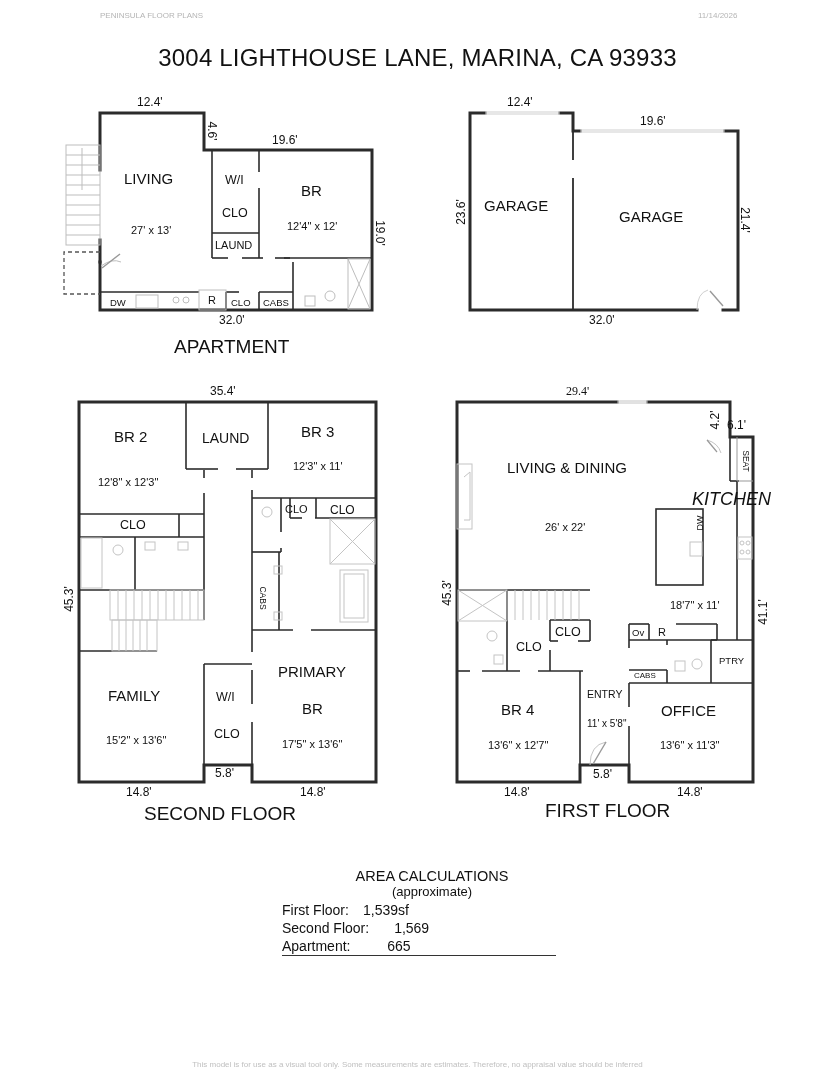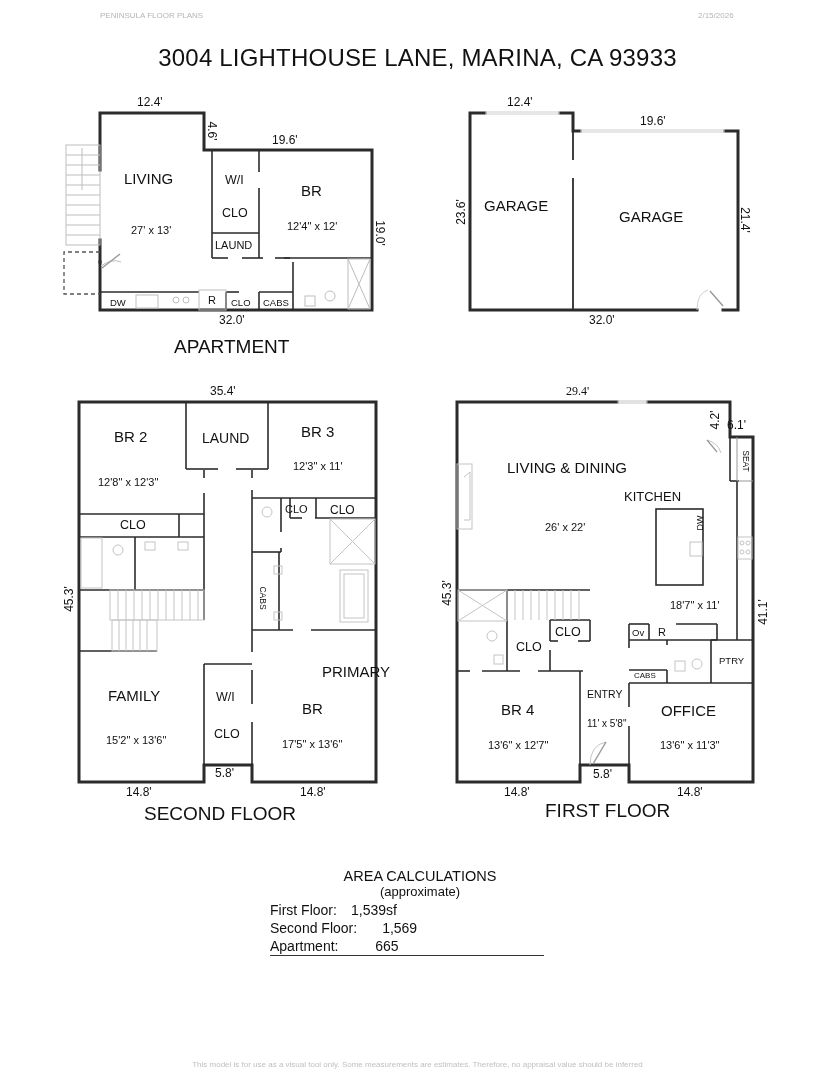--- a/index.html
+++ b/index.html
@@ -10,21 +10,21 @@
   .title { font-size:24px; top:44px; left:0; width:835px; text-align:center; letter-spacing:0.2px; }
   .dim { font-size:12px; }
   .room { font-size:15px; }
   .room-sm { font-size:12.5px; }
   .size { font-size:11px; }
   .tiny { font-size:9.5px; }
   .section { font-size:19px; }
   .rot { transform-origin:center center; transform:rotate(-90deg); }
   .rot90 { transform-origin:center center; transform:rotate(90deg); }
   svg { position:absolute; left:0; top:0; }
-  .area { position:absolute; left:270px; top:868px; width:290px; font-size:14px; }
+  .area { position:absolute; left:282px; top:868px; width:290px; font-size:14px; }
   .area .h1 { text-align:center; width:300px; font-size:14.5px; }
   .area .h2 { text-align:center; width:300px; font-size:13px; margin-bottom:2px; }
   .area .row { display:flex; height:18px; line-height:18px; }
   .area .row.ul { border-bottom:1.5px solid #333; }
   .area .gap { height:18px; }
   .area .v { text-align:right; min-width:60px; }
   .footer { font-size:8px; color:#c0c0c0; top:1060px; left:0; width:835px; text-align:center; }
 </style>
 </head>
 <body>
@@ -238,21 +238,21 @@
   </g>
   <line x1="707" y1="440" x2="717" y2="452" stroke="#999" stroke-width="1.2"></line>
   <line x1="593" y1="764" x2="606" y2="742" stroke="#999" stroke-width="1.4"></line>
   <g stroke="#999" stroke-width="1">
     <line x1="737" y1="437" x2="737" y2="481"></line>
     <line x1="737" y1="481" x2="753" y2="481"></line>
   </g>
 </svg>
 
 <div class="abs hdr" style="left:100px;">PENINSULA FLOOR PLANS</div>
-<div class="abs hdr" style="left:698px;">2/15/2026</div>
+<div class="abs hdr" style="left:698px;">11/14/2026</div>
 <div class="abs title">3004 LIGHTHOUSE LANE, MARINA, CA  93933</div>
 
 <div>
   <div class="abs dim" style="left:137px;top:95px;">12.4'</div>
   <div class="abs dim rot90" style="left:203px;top:124px;">4.6'</div>
   <div class="abs dim" style="left:272px;top:133px;">19.6'</div>
   <div class="abs dim rot90" style="left:367px;top:226px;">19.0'</div>
   <div class="abs dim" style="left:219px;top:313px;">32.0'</div>
 
   <div class="abs room" style="left:124px;top:170px;">LIVING</div>
@@ -295,40 +295,40 @@
   <div class="abs size" style="left:293px;top:460px;">12'3" x 11'</div>
   <div class="abs room-sm" style="left:120px;top:518px;">CLO</div>
   <div class="abs tiny" style="left:285px;top:503px;font-size:11px;">CLO</div>
   <div class="abs tiny" style="left:330px;top:503px;font-size:12px;">CLO</div>
   <div class="abs tiny rot90" style="left:251px;top:593px;font-size:8.5px;">CABS</div>
 
   <div class="abs room" style="left:108px;top:687px;">FAMILY</div>
   <div class="abs size" style="left:106px;top:734px;">15'2" x 13'6"</div>
   <div class="abs room-sm" style="left:216px;top:690px;">W/I</div>
   <div class="abs room-sm" style="left:214px;top:727px;">CLO</div>
-  <div class="abs room" style="left:278px;top:663px;margin-left:44px;">PRIMARY</div>
+  <div class="abs room" style="left:278px;top:663px;">PRIMARY</div>
   <div class="abs room" style="left:302px;top:700px;">BR</div>
   <div class="abs size" style="left:282px;top:738px;">17'5" x 13'6"</div>
 
   <div class="abs section" style="left:144px;top:803px;">SECOND FLOOR</div>
 </div>
 
 <div>
   <div class="abs dim" style="left:566px;top:384px;font-family:Liberation Serif, serif;">29.4'</div>
   <div class="abs dim rot" style="left:434px;top:586px;">45.3'</div>
   <div class="abs dim rot" style="left:706px;top:413px;">4.2'</div>
   <div class="abs dim" style="left:727px;top:418px;">6.1'</div>
   <div class="abs dim rot" style="left:750px;top:605px;">41.1'</div>
   <div class="abs dim" style="left:504px;top:785px;">14.8'</div>
   <div class="abs dim" style="left:593px;top:767px;">5.8'</div>
   <div class="abs dim" style="left:677px;top:785px;">14.8'</div>
 
   <div class="abs room" style="left:507px;top:459px;">LIVING &amp; DINING</div>
   <div class="abs size" style="left:545px;top:521px;">26' x 22'</div>
-  <div class="abs room-sm" style="left:624px;top:489px;font-size:13px;">KITCHEN</div>
+  <div class="abs room-sm" style="left:692px;top:489px;font-size:18px;font-style:italic;">KITCHEN</div>
   <div class="abs size" style="left:670px;top:599px;">18'7" x 11'</div>
   <div class="abs tiny rot90" style="left:735px;top:456px;font-size:8.5px;">SEAT</div>
   <div class="abs tiny rot" style="left:692px;top:518px;font-size:9px;">DW</div>
   <div class="abs room-sm" style="left:516px;top:640px;">CLO</div>
   <div class="abs room-sm" style="left:555px;top:625px;">CLO</div>
   <div class="abs tiny" style="left:632px;top:627px;">Ov</div>
   <div class="abs tiny" style="left:658px;top:626px;font-size:11px;">R</div>
   <div class="abs tiny" style="left:719px;top:655px;">PTRY</div>
   <div class="abs tiny" style="left:634px;top:671px;font-size:8px;">CABS</div>
   <div class="abs tiny" style="left:587px;top:688px;font-size:10.5px;">ENTRY</div>

